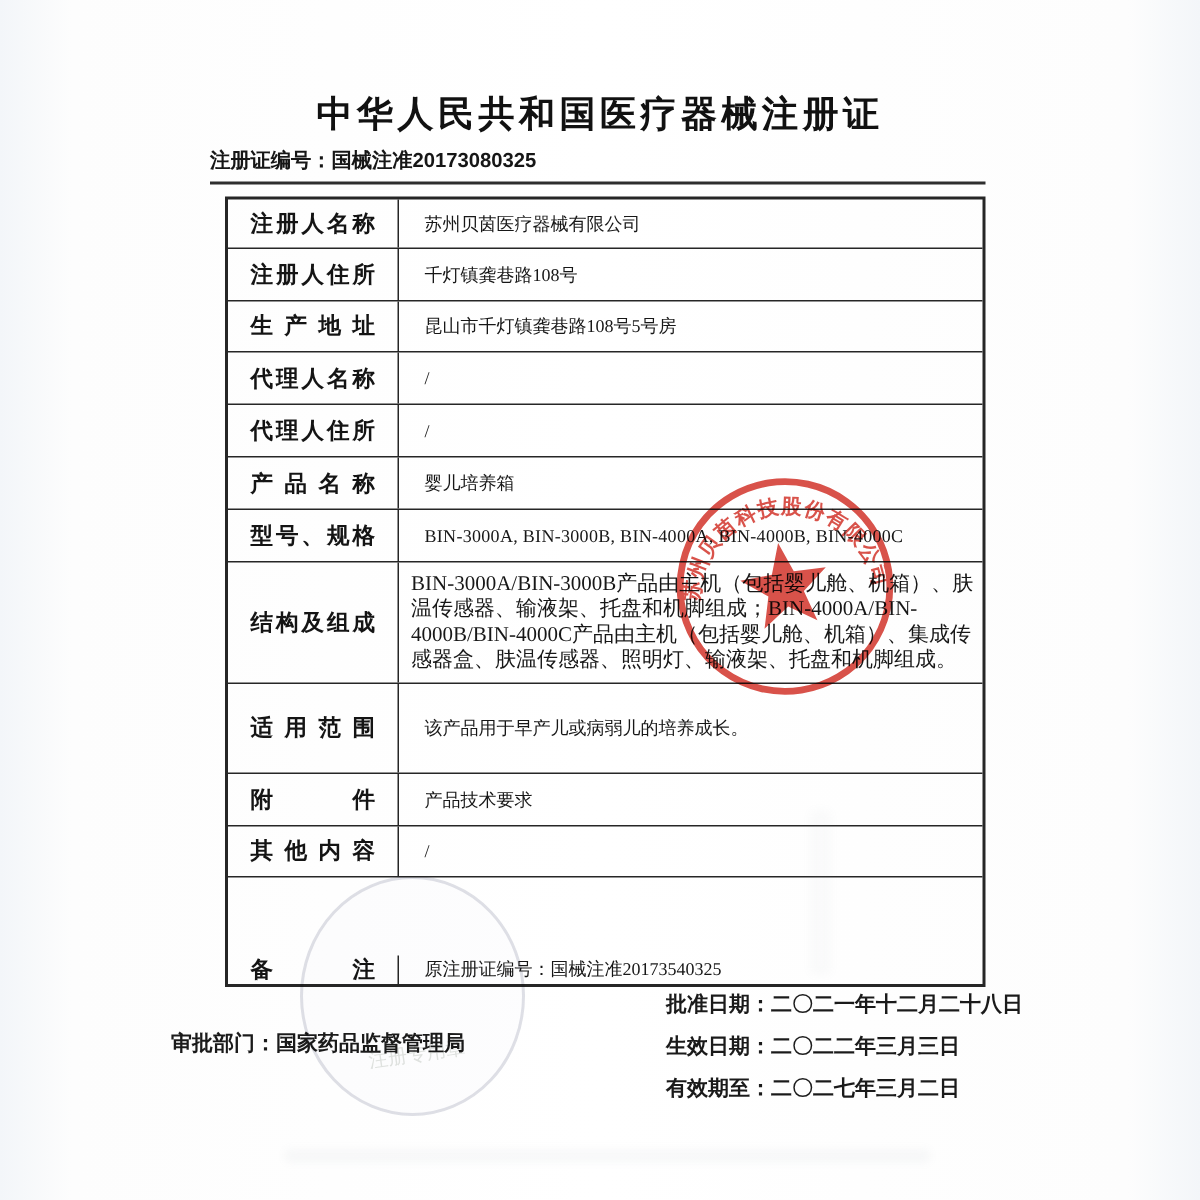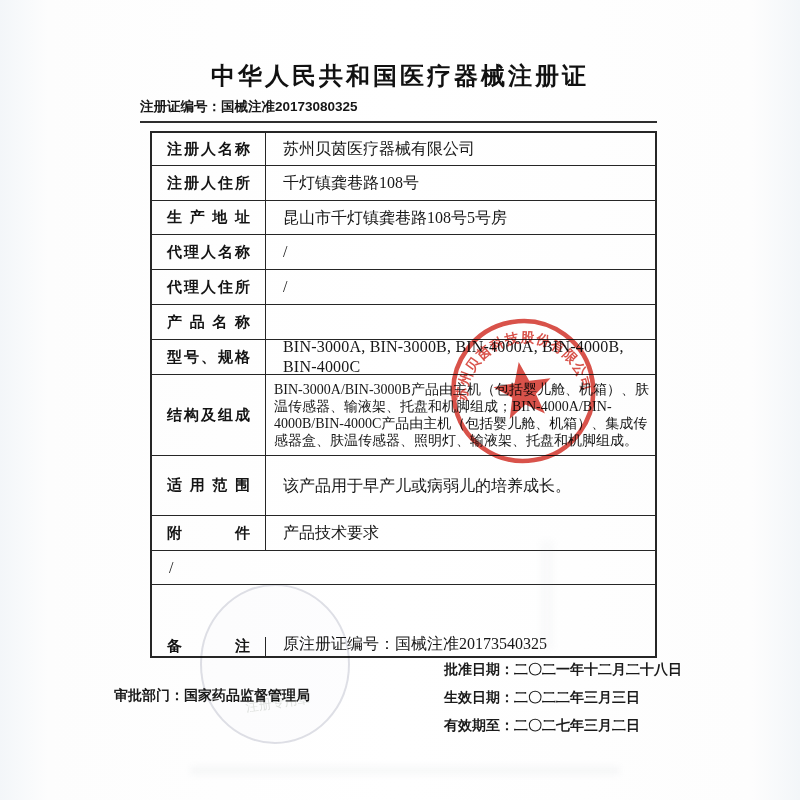--- a/index.html
+++ b/index.html
@@ -26,21 +26,21 @@
   .row{display:flex;border-bottom:1.5px solid #262626;box-sizing:border-box;}
   .row:last-child{border-bottom:none;align-items:flex-end;}
   .label-cell{
     width:114px;box-sizing:border-box;border-right:1.5px solid #262626;
     display:flex;align-items:center;padding:0 15px;
     font-family:"Liberation Sans", sans-serif;font-weight:bold;font-size:15px;color:#141414;
   }
   .label-cell span{display:block;width:100%;text-align:justify;text-align-last:justify;}
   .value-cell{
     flex:1;display:flex;align-items:center;box-sizing:border-box;
-    padding:2px 6px 2px 17px;font-size:16px;color:#171717;line-height:1.22;
+    padding:2px 6px 2px 17px;font-size:12px;color:#171717;line-height:1.22;
   }
   .value-mono{letter-spacing:0.2px;}
   .value-long{padding-left:8px;font-size:14px;}
   .h33{height:33px}.h34{height:34px}.h35{height:35px}.h60{height:60px}.h71{height:71px}.h81{height:81px}
   .footer-dept{
     position:absolute;left:114px;top:687px;
     font-family:"Liberation Sans", sans-serif;font-weight:bold;font-size:14px;color:#1a1a1a;
   }
   .date-line{
     position:absolute;left:444px;
@@ -99,20 +99,21 @@
     <div class="row h35">
       <div class="label-cell">
           <span>代理人住所</span>
         </div>
       <div class="value-cell">/</div>
     </div>
     <div class="row h35">
       <div class="label-cell">
           <span>产品名称</span>
         </div>
+      <div class="value-cell">婴儿培养箱</div>
     </div>
     <div class="row h35">
       <div class="label-cell">
           <span>型号、规格</span>
         </div>
       <div class="value-cell value-mono">BIN-3000A, BIN-3000B, BIN-4000A, BIN-4000B, BIN-4000C</div>
     </div>
     <div class="row h81">
       <div class="label-cell">
           <span>结构及组成</span>
@@ -125,20 +126,23 @@
         </div>
       <div class="value-cell">该产品用于早产儿或病弱儿的培养成长。</div>
     </div>
     <div class="row h35">
       <div class="label-cell">
           <span>附件</span>
         </div>
       <div class="value-cell">产品技术要求</div>
     </div>
     <div class="row h34">
+      <div class="label-cell">
+          <span>其他内容</span>
+        </div>
       <div class="value-cell">/</div>
     </div>
     <div class="row h71">
       <div class="label-cell">
           <span>备注</span>
         </div>
       <div class="value-cell">原注册证编号：国械注准20173540325</div>
     </div>
   </div>
 

